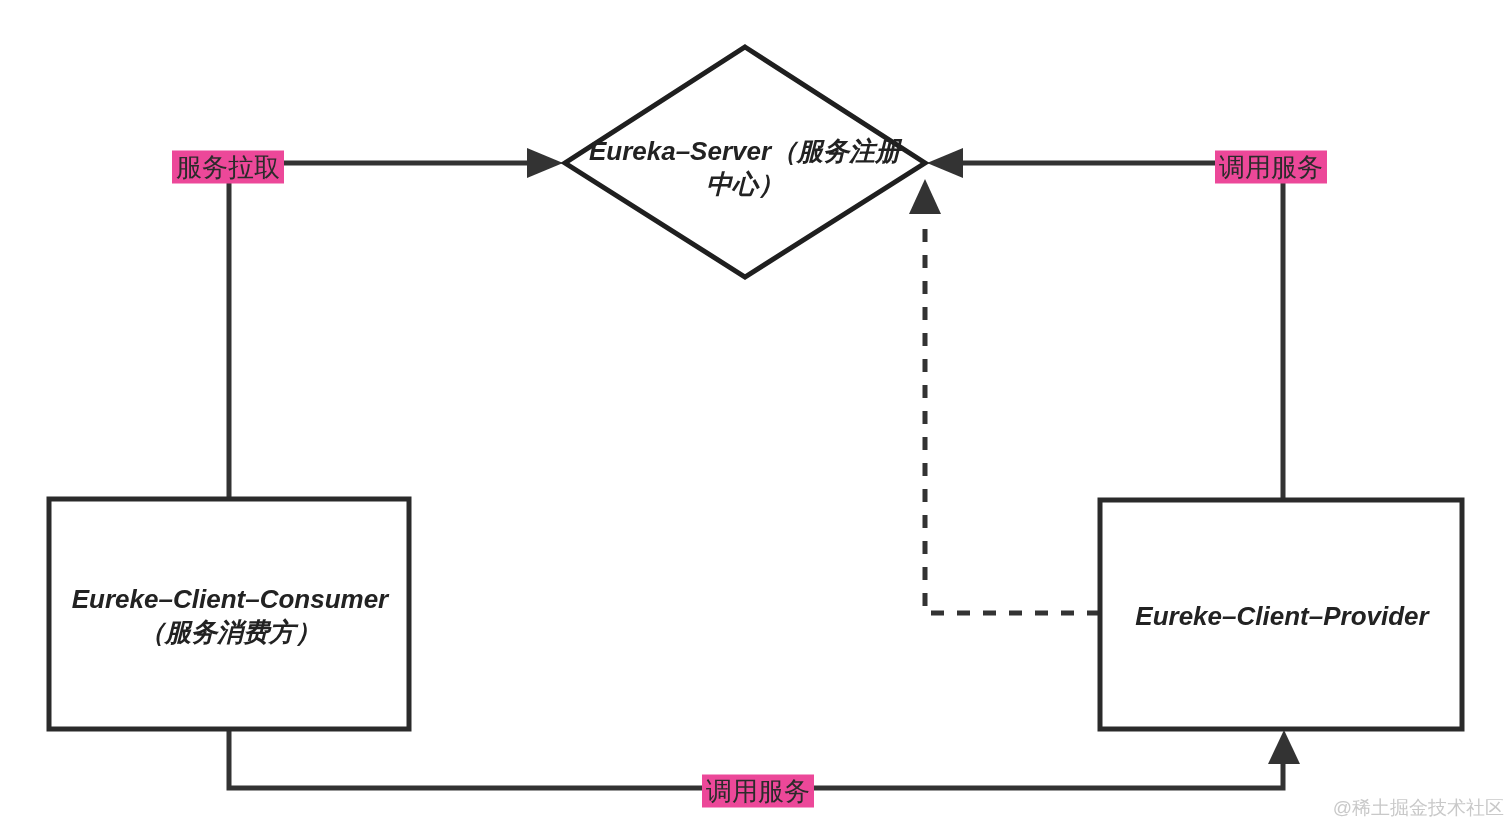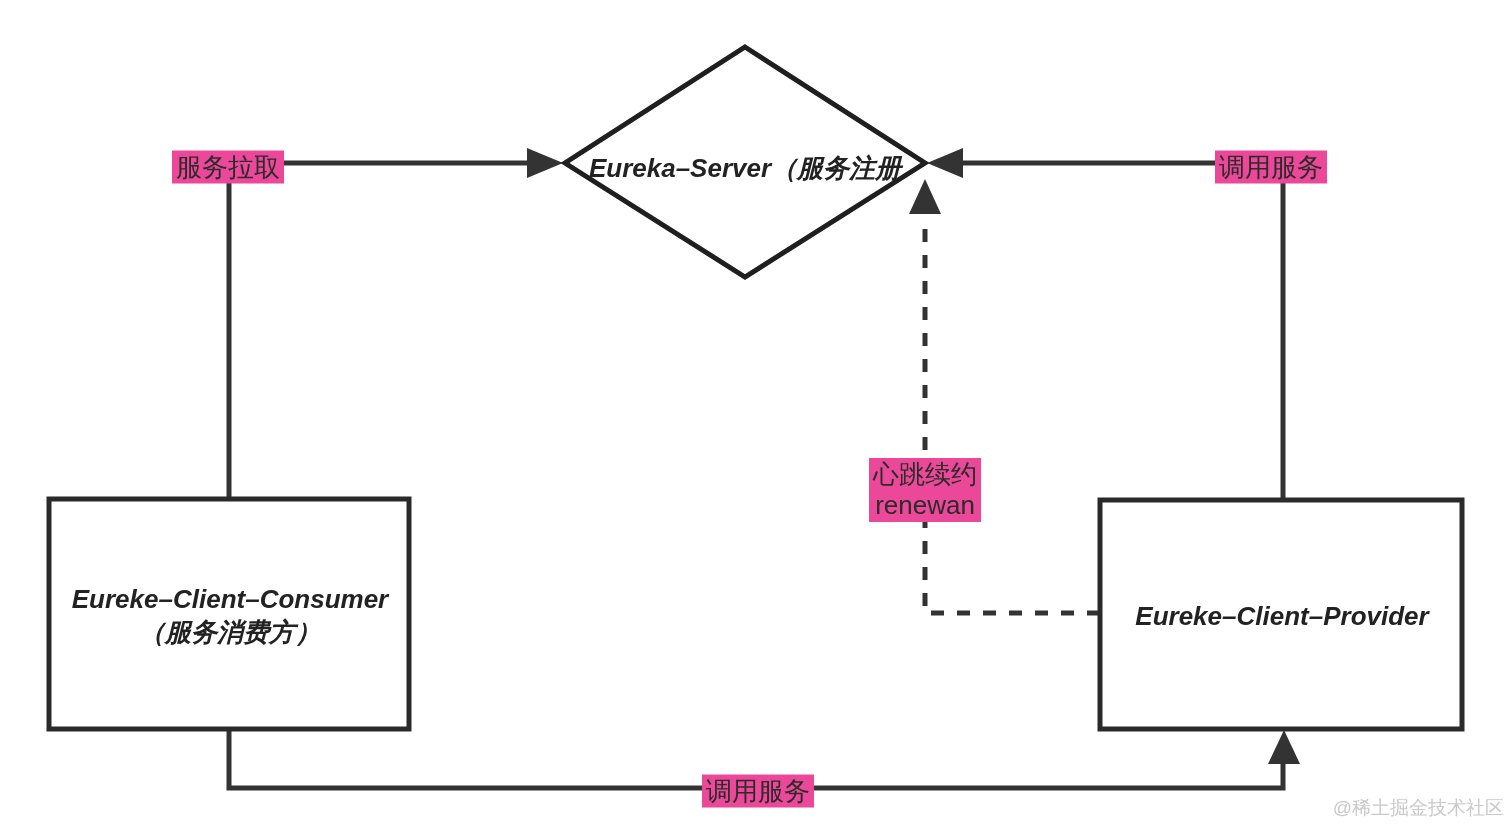--- a/index.html
+++ b/index.html
@@ -73,37 +73,34 @@
 
     <polygon points="745,47 925,163 745,277 565,163" fill="#ffffff" stroke="#1f1f1f" stroke-width="5" stroke-linejoin="miter"></polygon>
 
     <rect x="49" y="499" width="360" height="230" fill="#ffffff" stroke="#2a2a2a" stroke-width="5"></rect>
 
     <rect x="1100" y="500" width="362" height="229" fill="#ffffff" stroke="#2a2a2a" stroke-width="5"></rect>
   </svg>
 
   <div class="node-label" style="left:745px; top:168px;">
     <div>Eureka–Server（服务注册</div>
+    <div>中心）</div>
   </div>
 
   <div class="node-label" style="left:230px; top:616px;">
     <div>Eureke–Client–Consumer</div>
     <div>（服务消费方）</div>
   </div>
 
   <div class="node-label" style="left:1282px; top:616px;font-style:italic;">
     <div>Eureke–Client–Provider</div>
   </div>
 
   <div class="edge-label" style="left:228px; top:167px;">服务拉取</div>
 
   <div class="edge-label" style="left:1271px; top:167px;">调用服务</div>
 
   <div class="edge-label" style="left:758px; top:791px;font-family:Liberation Serif, serif;">调用服务</div>
 
-  <div class="edge-label" style="left:925px; top:490px;">
-    <div>心跳续约</div>
-    <div>renewan</div>
-  </div>
 
   <div class="watermark">@稀土掘金技术社区</div>
 
 </div>
 
 </body></html>

